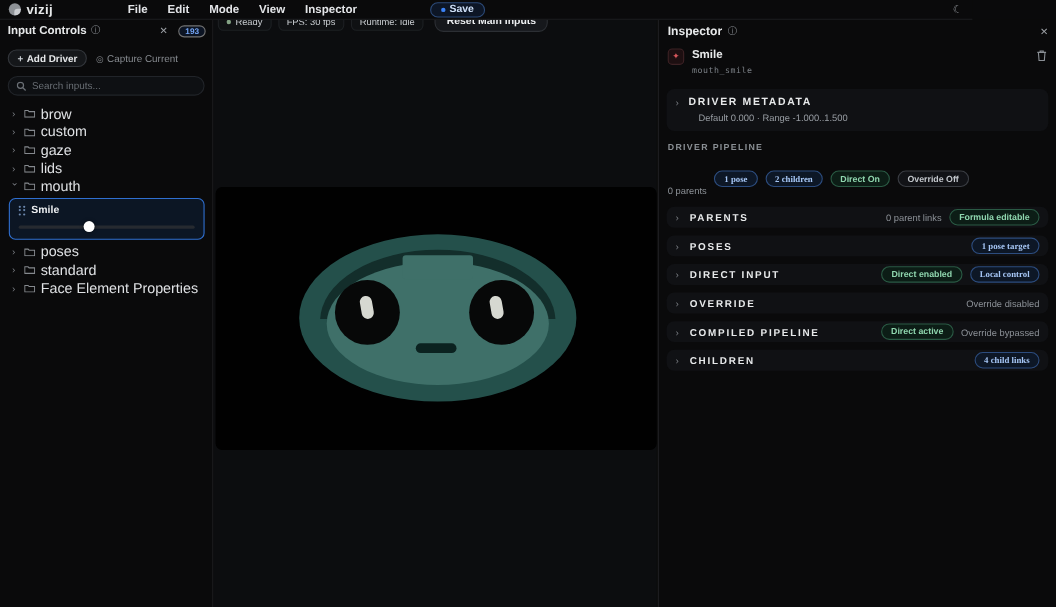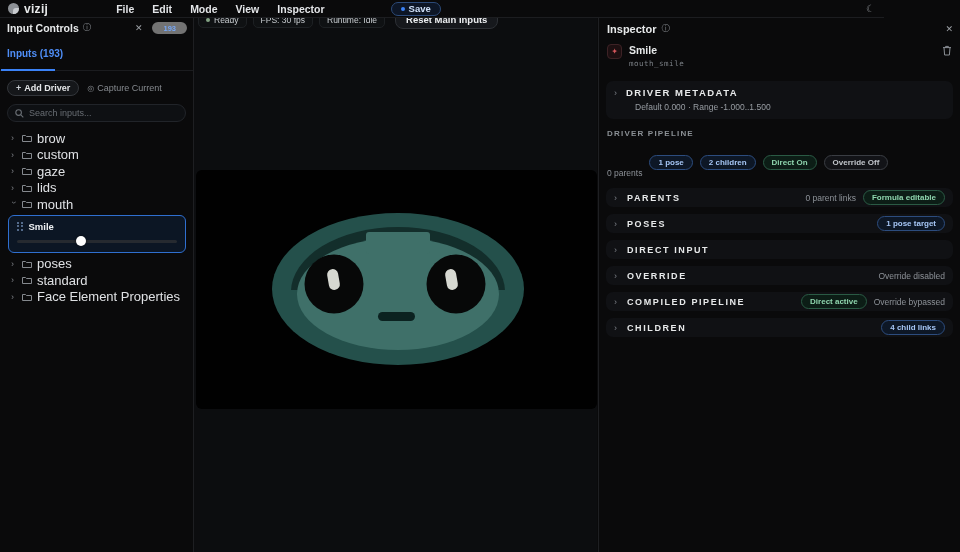--- a/index.html
+++ b/index.html
@@ -23,21 +23,21 @@
   .topbar-right { margin-left:auto; margin-right:9px; color:#9a9ea3; font-size:10px; }
 
   
   .left-panel { position:absolute; left:0; top:18px; width:194px; bottom:0;
     border-right:1px solid #1e1f22; background:#0a0a0b; }
   .lp-header { display:flex; align-items:center; padding:4px 6px 2px 7px; gap:4px; }
   .lp-title { font-size:10.5px; font-weight:bold; }
   .info-glyph { font-size:8.5px; color:#84888d; }
   .lp-close { margin-left:auto; color:#9da1a6; font-size:9px; cursor:default; }
   .count-badge { margin-left:6px; font-size:7.5px; font-weight:bold; color:#76a7f7;
-    border:6px solid #737373; border-radius:7px; padding:0 5px; line-height:9px; height:11px;
+    border:1px solid #737373; border-radius:7px; padding:0 5px; line-height:9px; height:11px;
     display:flex; align-items:center; background:#0c1423; }
   .lp-tab-row { position:relative; border-bottom:1px solid #1b1c1f; padding:7px 0 6px 7px; }
   .lp-tab { font-size:10px; font-weight:bold; color:#4f8ef7; display:inline-block; padding-bottom:5px; }
   .lp-tab-underline { position:absolute; left:1px; bottom:-1px; width:54px; height:2px; background:#3b82f6; }
   .lp-actions { display:flex; align-items:center; gap:8px; padding:9px 7px 0 7px; }
   .add-driver-btn { display:flex; align-items:center; gap:3px; border:1px solid #33363b;
     background:#15171a; border-radius:8px; padding:2px 8px; font-size:9px; font-weight:bold; color:#e6e8ea; }
   .plus-glyph { font-size:9px; color:#cdd2d7; }
   .capture-btn { display:flex; align-items:center; gap:3px; font-size:9px; color:#85898e; }
   .capture-glyph { font-size:8px; color:#85898e; }
@@ -88,21 +88,21 @@
     letter-spacing:.5px; margin-top:3px; }
   .trash { margin-left:auto; margin-top:1px; }
   .meta-box { margin-top:11px; background:#101114; border-radius:7px; padding:6px 8px 7px 8px; }
   .meta-title-row { display:flex; align-items:center; gap:9px; }
   .chev { color:#7e8288; font-size:9px; }
   .meta-title { font-size:9.5px; font-weight:bold; letter-spacing:1.5px; }
   .meta-sub { font-size:8.5px; color:#989da3; margin:4px 0 0 21px; }
   .pipeline-label { font-size:8px; font-weight:bold; letter-spacing:1.2px; color:#8b9095; margin:10px 0 0 1px; }
   .chips-row { display:flex; align-items:center; gap:7px; margin:6px 0 8px 1px; }
   .chip { font-size:8px; font-weight:bold; border-radius:8px; padding:2px 8px; line-height:9px; }
-  .chip.blue { border:1px solid #2c4c7e; background:#0d1726; color:#a6c6f5; }
+  .chip.blue { border:1px solid #2c4c7e; background:#0d1726; color:#a6c6f5;font-family:Liberation Serif, serif; }
   .chip.green { border:1px solid #2a5a44; background:#0c1d16; color:#8fd6ae; }
   .chip.gray { border:1px solid #3a3d43; background:#121317; color:#c2c6cb; }
   .chip.text { border:none; background:transparent; color:#8d9298; padding:2px 0; font-weight:normal; font-size:8.5px;margin-top:23px; }
   .section-row { display:flex; align-items:center; background:#101114; border-radius:7px;
     height:19px; padding:0 8px; margin-bottom:7px; }
   .section-title { font-size:9px; font-weight:bold; letter-spacing:1.6px; margin-left:10px; }
   .section-right { margin-left:auto; display:flex; align-items:center; gap:7px; }
   .muted { font-size:8.5px; color:#8d9298; }
   svg.icon { display:block; }
 </style>
@@ -127,24 +127,20 @@
   </button>
   <span class="topbar-right">☾</span>
 </header>
 
 <aside class="left-panel">
   <div class="lp-header">
     <span class="lp-title">Input Controls</span>
     <span class="info-glyph">ⓘ</span>
     <span class="lp-close">✕</span>
     <span class="count-badge">193</span>
-  </div>
-  <div class="lp-tab-row">
-    <span class="lp-tab">Inputs (193)</span>
-    <span class="lp-tab-underline"></span>
   </div>
   <div class="lp-actions">
     <button class="add-driver-btn">
       <span class="plus-glyph">+</span>
       <span>Add Driver</span>
     </button>
     <span class="capture-btn">
       <span class="capture-glyph">◎</span>
       <span>Capture Current</span>
     </span>
@@ -314,20 +310,24 @@
     <span class="chev">›</span>
     <span class="section-title">POSES</span>
     <span class="section-right">
       <span class="chip blue">1 pose target</span>
     </span>
   </div>
 
   <div class="section-row">
     <span class="chev">›</span>
     <span class="section-title">DIRECT INPUT</span>
+    <span class="section-right">
+      <span class="chip green">Direct enabled</span>
+      <span class="chip blue">Local control</span>
+    </span>
   </div>
 
   <div class="section-row">
     <span class="chev">›</span>
     <span class="section-title">OVERRIDE</span>
     <span class="section-right">
       <span class="muted">Override disabled</span>
     </span>
   </div>
 

